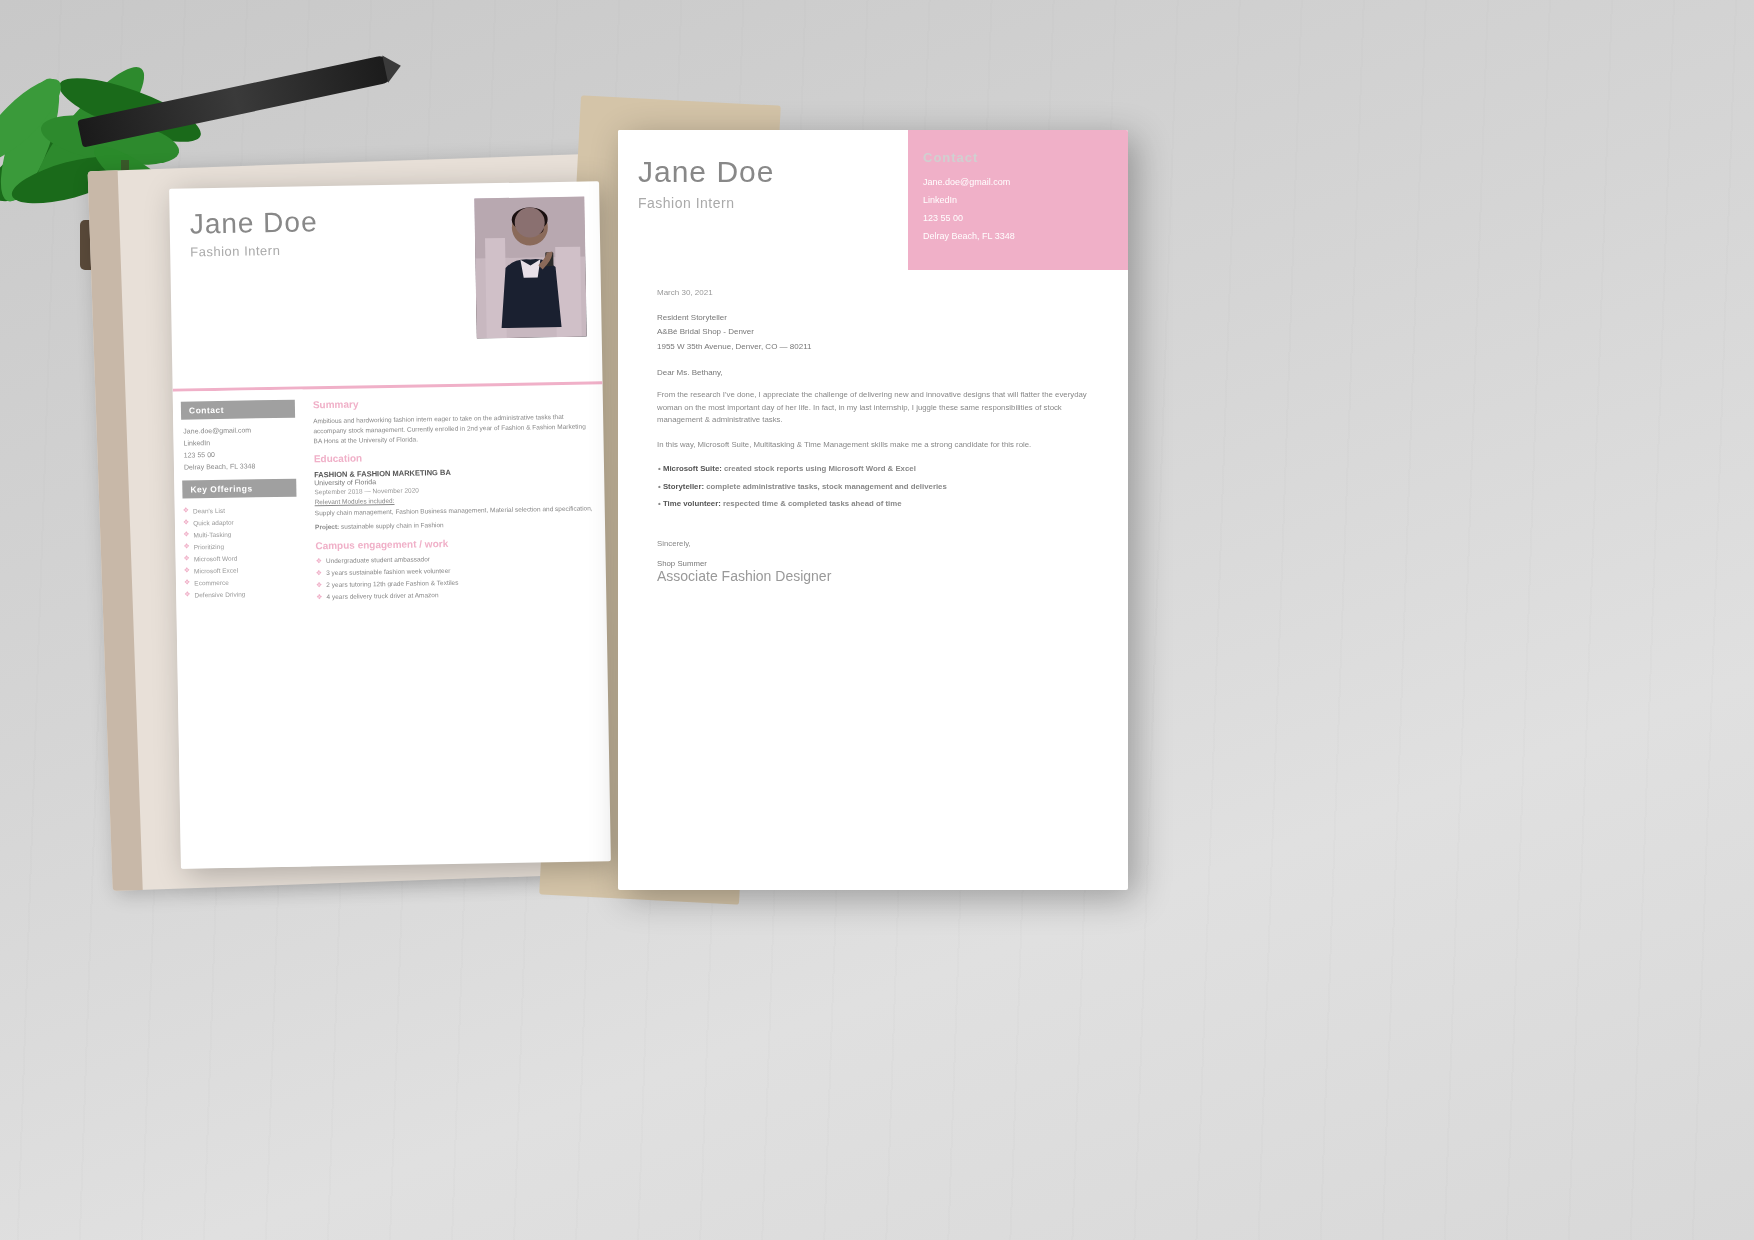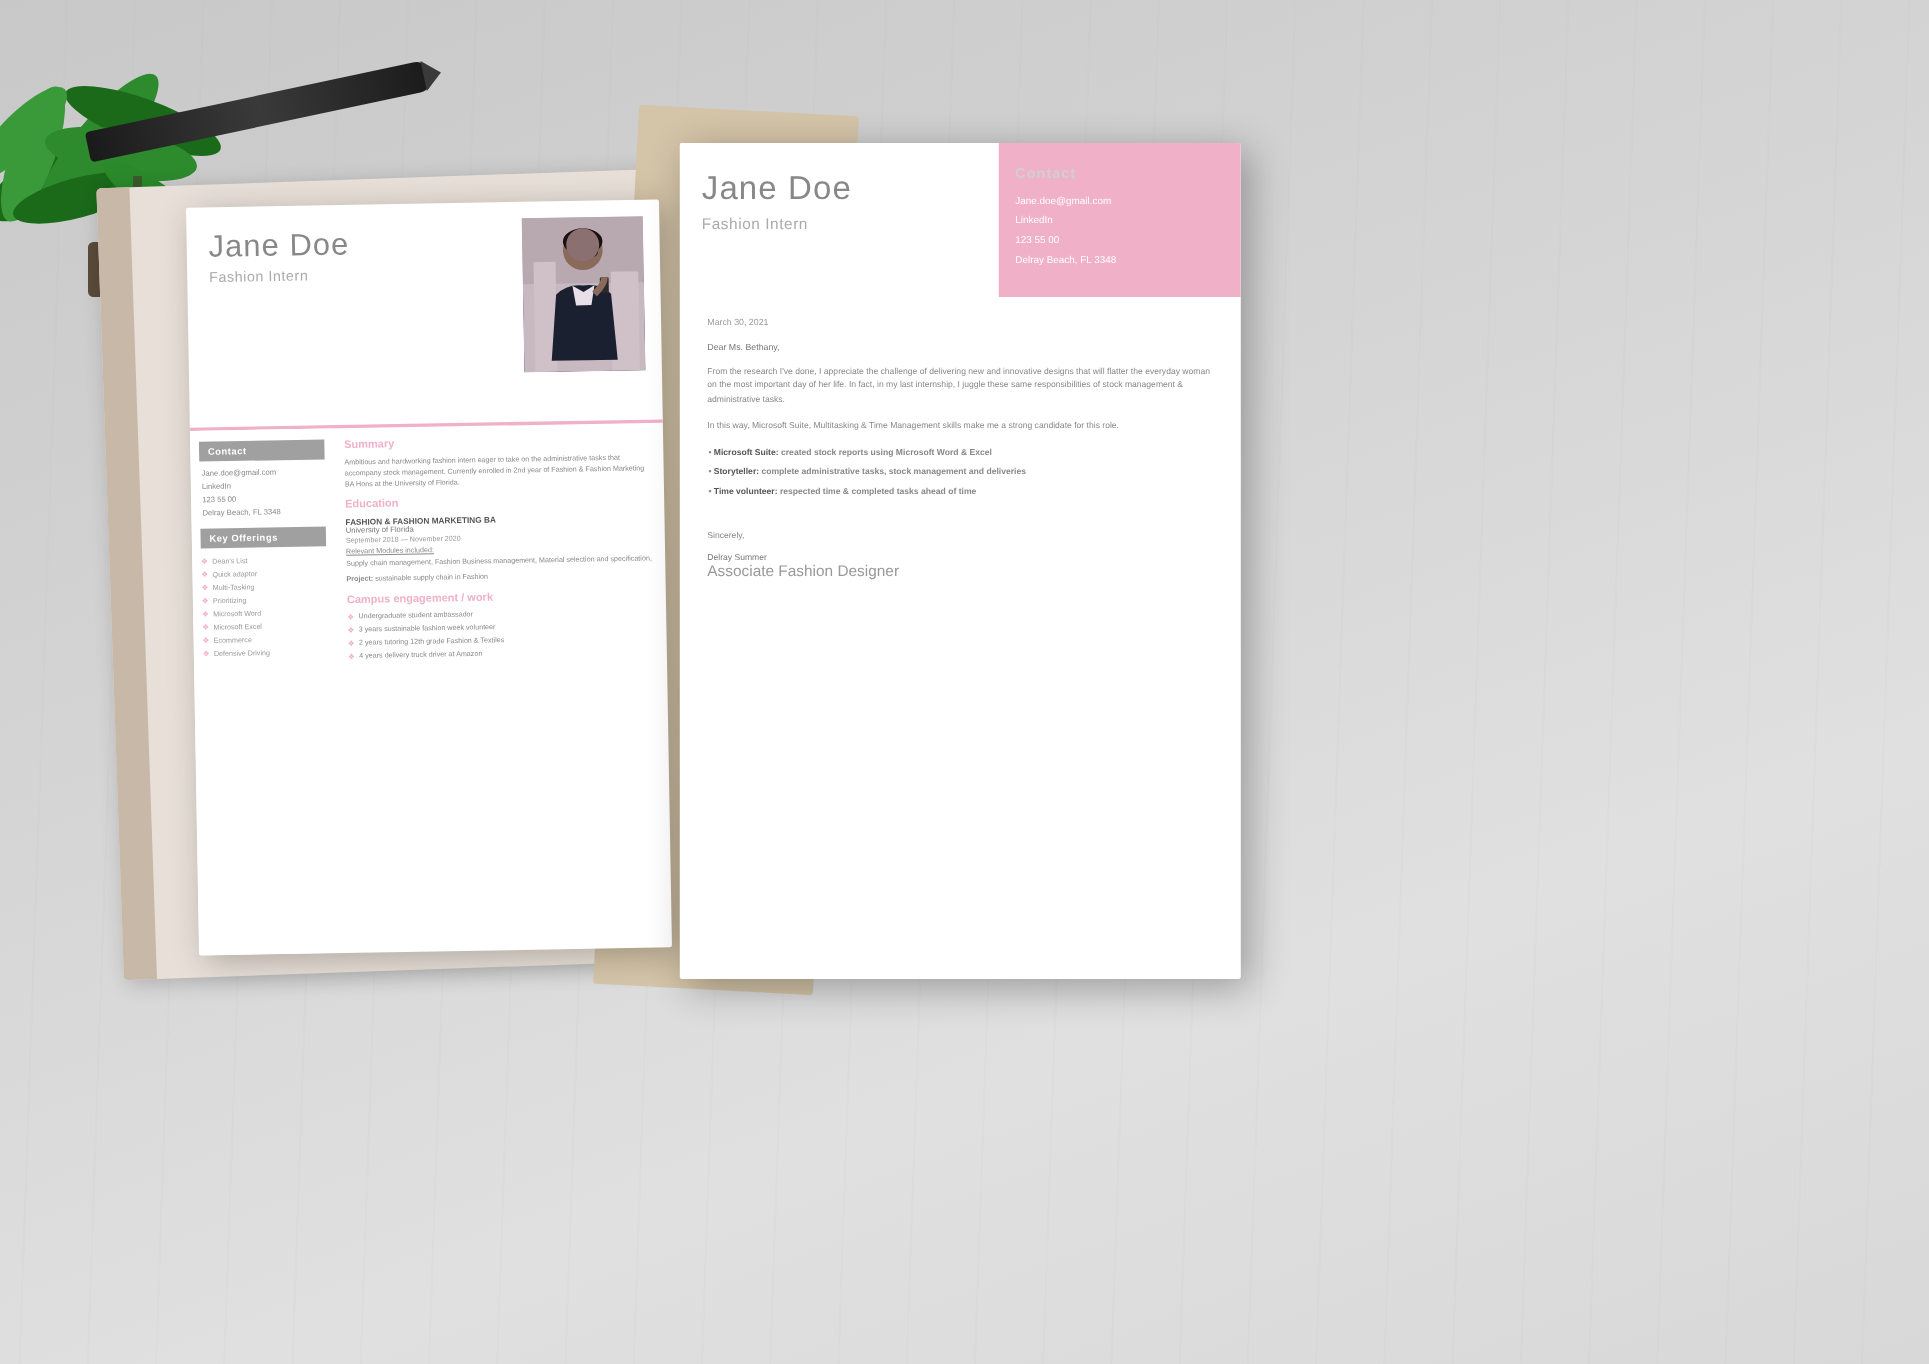--- a/index.html
+++ b/index.html
@@ -351,21 +351,21 @@
       margin-bottom: 12px;
     }
 
     .cl-contact-item {
       font-size: 9px;
       color: white;
       margin-bottom: 8px;
     }
 
     .cl-body {
-      padding: 18px 25px;
+      padding: 18px 39px;
     }
 
     .cl-date {
       font-size: 8px;
       color: #999;
       margin-bottom: 14px;
     }
 
     .cl-recipient {
       font-size: 8px;
@@ -557,35 +557,40 @@
       <div class="cl-contact-header">Contact</div>
       <div class="cl-contact-item">Jane.doe@gmail.com</div>
       <div class="cl-contact-item">LinkedIn</div>
       <div class="cl-contact-item">123 55 00</div>
       <div class="cl-contact-item">Delray Beach, FL 3348</div>
     </div>
   </div>
 
   <div class="cl-body">
     <div class="cl-date">March 30, 2021</div>
+    <div class="cl-recipient">
+      <span>Resident Storyteller</span><br>
+      <span>A&amp;Bé Bridal Shop - Denver</span><br>
+      <span>1955 W 35th Avenue, Denver, CO — 80211</span>
+    </div>
     <div class="cl-salutation">Dear Ms. Bethany,</div>
     <div class="cl-paragraph">From the research I've done, I appreciate the challenge of delivering new and innovative designs that will flatter the everyday woman on the most important day of her life. In fact, in my last internship, I juggle these same responsibilities of stock management &amp; administrative tasks.</div>
     <div class="cl-paragraph">In this way, Microsoft Suite, Multitasking &amp; Time Management skills make me a strong candidate for this role.</div>
 
     <div class="cl-skills-list">
       <div class="cl-skill-item">
         • <strong>Microsoft Suite:</strong> <span>created stock reports using Microsoft Word &amp; Excel</span>
       </div>
       <div class="cl-skill-item">
         • <strong>Storyteller:</strong> <span>complete administrative tasks, stock management and deliveries</span>
       </div>
       <div class="cl-skill-item">
         • <strong>Time volunteer:</strong> <span>respected time &amp; completed tasks ahead of time</span>
       </div>
     </div>
 
     <div class="cl-closing">
       <div>Sincerely,</div>
     </div>
-    <div class="cl-sign-name">Delray Summer</div>
+    <div class="cl-sign-name">Shop Summer</div>
     <div class="cl-sign-title">Associate Fashion Designer</div>
   </div>
 </div>
 
 </body></html>

